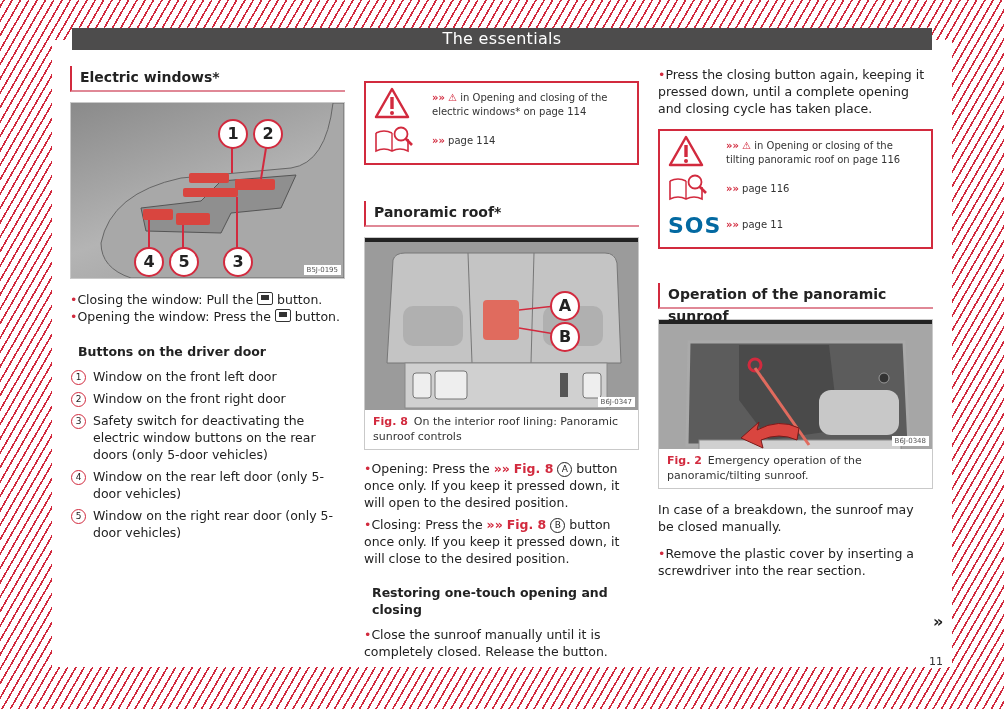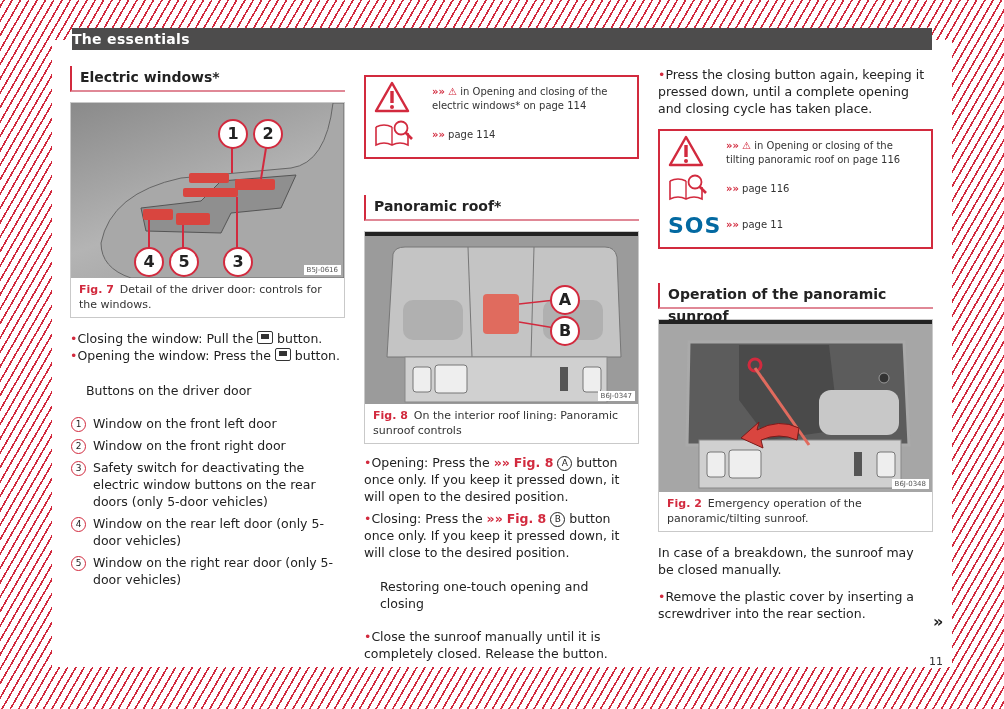--- a/index.html
+++ b/index.html
@@ -4,39 +4,39 @@
 <style>
   html, body { margin:0; padding:0; }
   body {
     width:1004px; height:709px; position:relative; overflow:hidden;
     font-family:"DejaVu Sans", sans-serif;
     background: repeating-linear-gradient(-60deg, #ffffff 0px, #ffffff 3px, #d22a3e 3px, #d22a3e 4.6px, #ffffff 4.6px, #ffffff 7.2px);
     color:#222;
   }
   .page { position:absolute; left:52px; top:40px; width:900px; height:627px; background:#fff; }
   .topbar { position:absolute; left:72px; top:28px; width:860px; height:22px; background:#4d4c4c; color:#fff;
-    font-weight:bold; font-size:14px; text-align:left; line-height:22px; letter-spacing:0.3px; }
+    font-weight:normal; font-size:16px; text-align:center; line-height:22px; letter-spacing:0.3px; }
   .col { position:absolute; width:275px; }
   .heading { border-left:2px solid #d22a3e; border-bottom:2px solid #e08896; padding:0 0 4px 8px;
     font-weight:bold; font-size:14px; height:20px; line-height:22px; }
   .fig { border:1px solid #c9c9c9; }
   .figimg { position:relative; background:#9e9e9e; overflow:hidden; }
   .figcode { position:absolute; right:3px; bottom:3px; background:#fff; color:#555; font-size:7px; padding:1px 3px; }
   .caption { font-size:11px; line-height:15px; padding:4px 8px 5px 8px; color:#333; }
   .caption .fl { color:#d22a3e; font-weight:bold; margin-right:6px; }
   p { margin:0; font-size:12.5px; line-height:17px; }
   .bullet::before { content:"\2022 "; color:#d22a3e; }
   .red { color:#d22a3e; font-weight:bold; }
   .circ { display:inline-block; width:13px; height:13px; border:1.3px solid #d22a3e; border-radius:50%;
     font-size:9px; line-height:13px; text-align:center; color:#222; vertical-align:1px; }
   .circ.dark { border-color:#222; }
   .num-list { margin:0; padding:0; list-style:none; }
   .num-list li { position:relative; padding-left:23px; font-size:12.5px; line-height:17px; margin-bottom:5px; }
   .num-list li .circ { position:absolute; left:1px; top:2px; }
-  .subh { font-weight:normal; font-size:12.5px; margin:16px; }
+  .subh { font-weight:bold; font-size:12.5px; margin:8px; }
   .box { border:2px solid #d22a3e; padding:4px 8px; }
   .box-row { display:flex; align-items:center; min-height:36px; }
   .box-row .ico { width:58px; flex:none; color:#d22a3e; }
   .box-row .txt { font-size:10px; line-height:14px; color:#333; }
   .chev { color:#d22a3e; font-weight:bold; }
   .sos { color:#0369a1; font-size:22px; font-weight:bold; letter-spacing:1px; }
   .callout { position:absolute; width:26px; height:26px; border:2px solid #d22a3e; border-radius:50%; background:#fff;
     font-weight:bold; font-size:16px; text-align:center; line-height:26px; color:#222; }
   .winicon { display:inline-block; width:14px; height:11px; border:1px solid #333; border-radius:2px; position:relative; vertical-align:-1px; }
   .winicon::after { content:""; position:absolute; left:3px; top:2px; width:8px; height:5px; background:#333; }
@@ -67,41 +67,40 @@
           <line x1="166" y1="94" x2="166" y2="145"></line>
             <line x1="78" y1="117" x2="78" y2="145"></line>
           <line x1="112" y1="122" x2="112" y2="145"></line>
         </g>
       </svg>
       <div class="callout" style="left:147px; top:16px;">1</div>
       <div class="callout" style="left:182px; top:16px;">2</div>
       <div class="callout" style="left:152px; top:144px;">3</div>
       <div class="callout" style="left:63px; top:144px;">4</div>
       <div class="callout" style="left:98px; top:144px;">5</div>
-      <div class="figcode">B5J-0616</div>
-    </div>
-    <div class="caption"><span class="fl">Fig. 7</span><span>Detail of the driver door: controls for the windows.</span></div>
+      <div class="figcode">B5J-0195</div>
+    </div>
   </div>
 
   <div style="margin-top:12px;">
     <p class="bullet" style="margin-top:5px;"><span>Closing the window: Pull the </span><span class="winicon"></span><span> button.</span></p>
     <p class="bullet"><span>Opening the window: Press the </span><span class="winicon"></span><span> button.</span></p>
   </div>
 
   <p class="subh" style="margin-top:18px;">Buttons on the driver door</p>
   <ul class="num-list" style="margin-top:5px;">
     <li><span class="circ">1</span><span>Window on the front left door</span></li>
     <li><span class="circ">2</span><span>Window on the front right door</span></li>
     <li><span class="circ">3</span><span>Safety switch for deactivating the electric window buttons on the rear doors (only 5-door vehicles)</span></li>
     <li><span class="circ">4</span><span>Window on the rear left door (only 5-door vehicles)</span></li>
     <li><span class="circ">5</span><span>Window on the right rear door (only 5-door vehicles)</span></li>
   </ul>
 </div>
 
-<div class="col" style="left:364px; top:75px;">
+<div class="col" style="left:364px; top:81px;">
   <div class="box">
     <div class="box-row">
       <div class="ico">
         <svg width="36" height="32" viewBox="0 0 36 32">
             <path d="M18 2 L34 30 L2 30Z" fill="none" stroke="#d22a3e" stroke-width="2.5" stroke-linejoin="round"></path>
             <rect x="16.3" y="10" width="3.4" height="12" fill="#d22a3e"></rect>
             <circle cx="18" cy="26" r="2" fill="#d22a3e"></circle>
           </svg>
       </div>
       <div class="txt"><span class="chev">»»</span> <span style="color:#d22a3e">⚠</span> <span>in Opening and closing of the electric windows* on page 114</span></div>
@@ -180,21 +179,21 @@
       <div class="txt"><span class="chev">»»</span> <span>page 116</span></div>
     </div>
     <div class="box-row">
       <div class="ico"><span class="sos">SOS</span></div>
       <div class="txt"><span class="chev">»»</span> <span>page 11</span></div>
     </div>
   </div>
 
   <div class="heading" style="margin-top:34px;">Operation of the panoramic sunroof</div>
   <div class="fig" style="margin-top:10px;">
-    <div class="figimg" style="height:172px; background:#a6a6a6;">
+    <div class="figimg" style="height:129px; background:#a6a6a6;">
       <svg width="273" height="172" style="position:absolute;left:0;top:0">
         <rect x="0" y="0" width="273" height="4" fill="#222"></rect>
         <path d="M30 22 L245 22 L250 125 L28 125Z" fill="#5c5c5c" stroke="#aaa" stroke-width="3"></path>
         <path d="M80 25 L170 25 L180 110 L110 120 L80 80Z" fill="#4a4a4a"></path>
         <rect x="160" y="70" width="80" height="45" rx="12" fill="#c8c8c8"></rect>
         <circle cx="225" cy="58" r="5" fill="#333" stroke="#999"></circle>
         <rect x="40" y="120" width="202" height="48" fill="#d0d0d0" stroke="#888"></rect>
         <rect x="48" y="132" width="18" height="25" rx="3" fill="#eee" stroke="#777"></rect>
         <rect x="70" y="130" width="32" height="28" rx="3" fill="#eee" stroke="#777"></rect>
         <rect x="218" y="132" width="18" height="25" rx="3" fill="#eee" stroke="#777"></rect>

